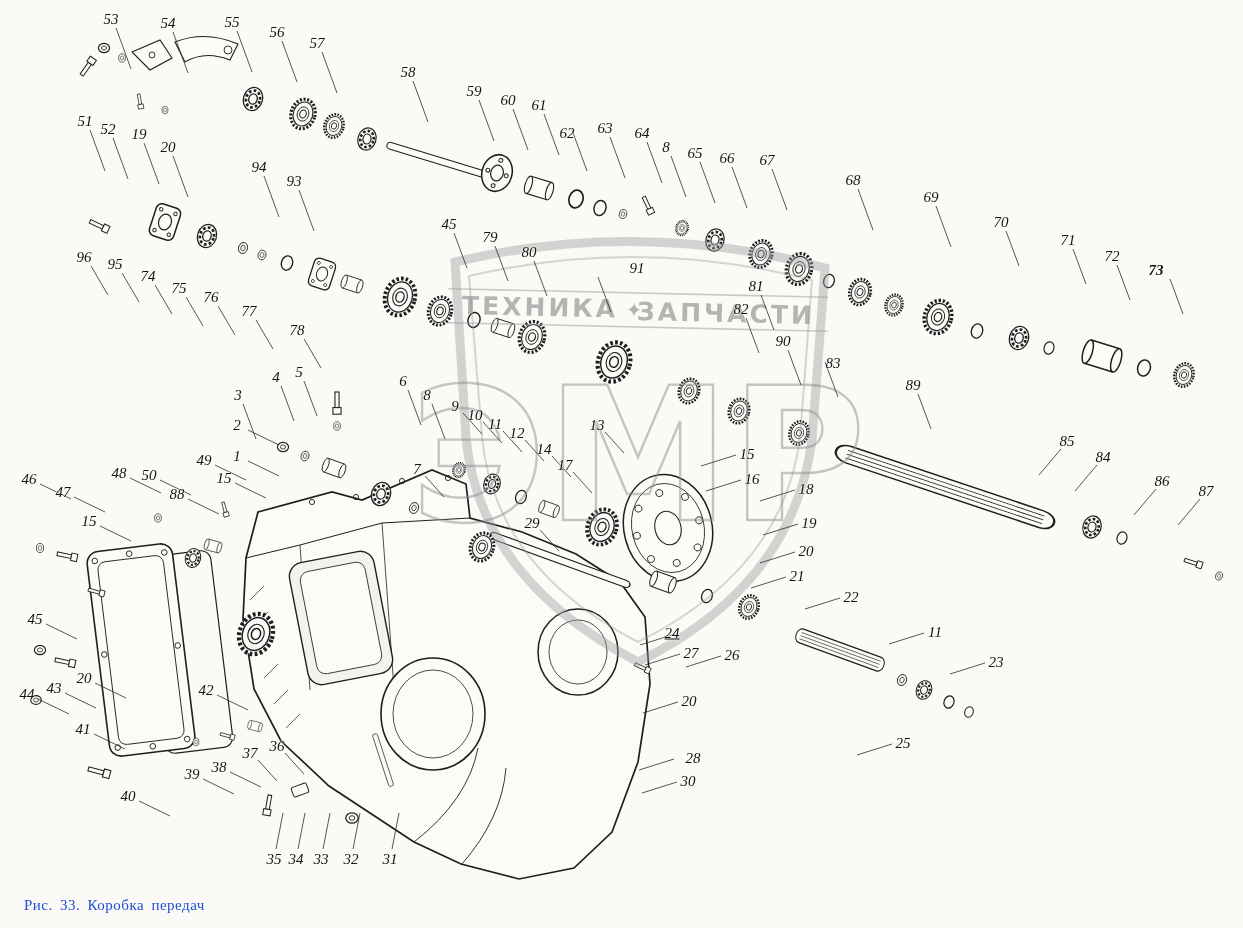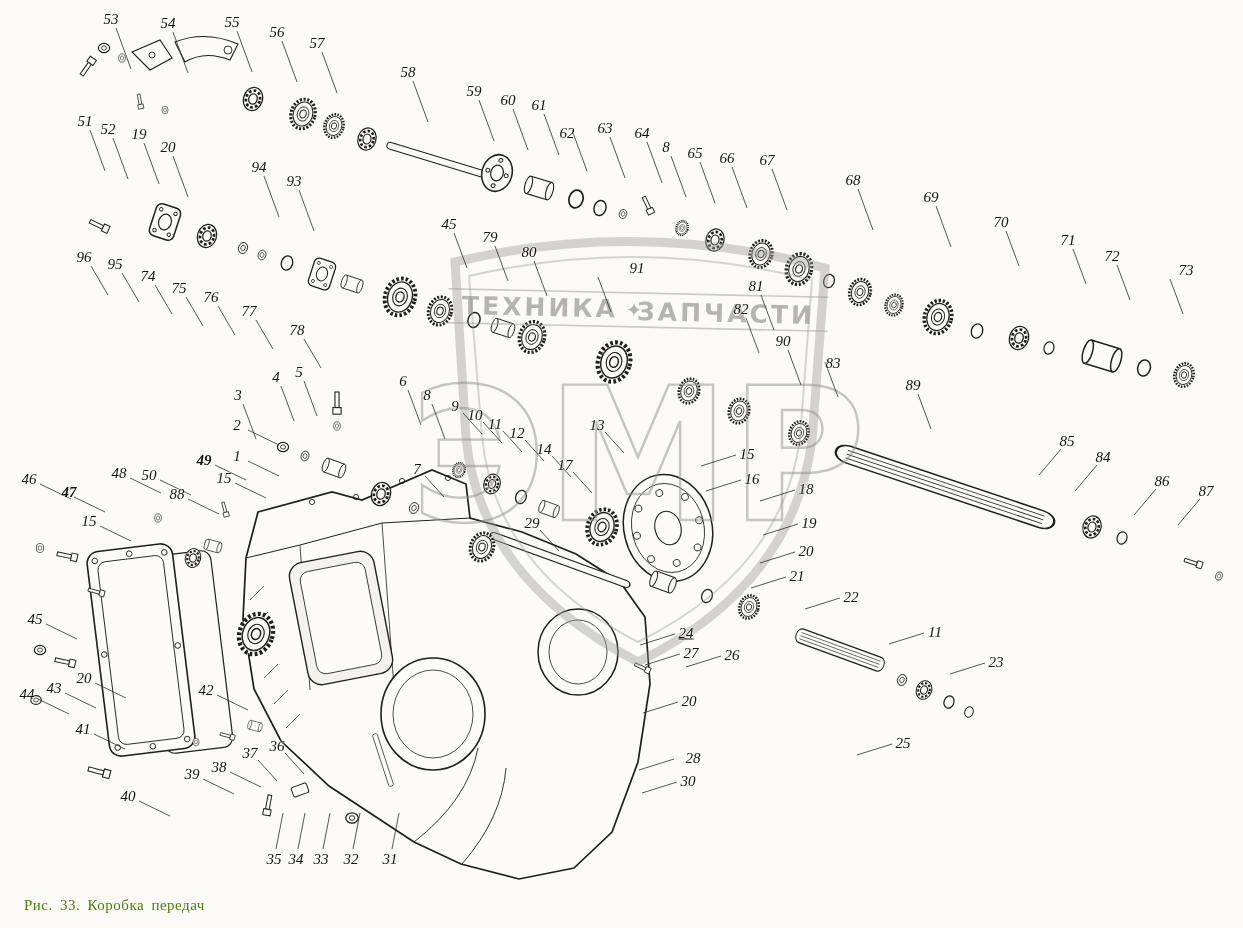--- a/index.html
+++ b/index.html
@@ -3,21 +3,21 @@
 <meta charset="utf-8">
 <style>
   html,body{margin:0;padding:0;background:#e9e8e4;}
   .page{position:relative;width:1243px;height:928px;background:#fbfaf7;overflow:hidden;
         font-family:"Liberation Serif",serif;}
   .layer{position:absolute;left:0;top:0;}
   .part-label{position:absolute;transform:translate(-50%,-50%);
         font:italic 15px "Liberation Serif",serif;color:#141414;white-space:nowrap;
         text-shadow:0 0 2px #fbfaf7,0 0 2px #fbfaf7;}
   .caption{position:absolute;left:24px;top:897px;font:15px "Liberation Serif",serif;
-        color:#4d7c0f;letter-spacing:.5px;word-spacing:3px;}
+        color:#1d4ed8;letter-spacing:.5px;word-spacing:3px;}
   [data-name="leader-lines"] line{stroke:#2c2c2c;stroke-width:.8;}
 </style>
 </head>
 <body>
 
 <div class="page" data-name="page">
 
 <svg class="layer" data-name="diagram-canvas" width="1243" height="928" viewBox="0 0 1243 928" xmlns="http://www.w3.org/2000/svg">
   <defs>
     <g id="p-gear">
@@ -389,21 +389,21 @@
       <span class="part-label" data-name="part-number-label" style="left: 642px; top: 133px;">64</span>
       <span class="part-label" data-name="part-number-label" style="left: 666px; top: 147px;">8</span>
       <span class="part-label" data-name="part-number-label" style="left: 695px; top: 153px;">65</span>
       <span class="part-label" data-name="part-number-label" style="left: 727px; top: 158px;">66</span>
       <span class="part-label" data-name="part-number-label" style="left: 767px; top: 160px;">67</span>
       <span class="part-label" data-name="part-number-label" style="left: 853px; top: 180px;">68</span>
       <span class="part-label" data-name="part-number-label" style="left: 931px; top: 197px;">69</span>
       <span class="part-label" data-name="part-number-label" style="left: 1001px; top: 222px;">70</span>
       <span class="part-label" data-name="part-number-label" style="left: 1068px; top: 240px;">71</span>
       <span class="part-label" data-name="part-number-label" style="left: 1112px; top: 256px;">72</span>
-      <span class="part-label" data-name="part-number-label" style="left: 1186px; top: 270px;">73</span>
+      <span class="part-label" data-name="part-number-label" style="left: 1156px; top: 270px; font-weight: bold;">73</span>
       <span class="part-label" data-name="part-number-label" style="left: 85px; top: 121px;">51</span>
       <span class="part-label" data-name="part-number-label" style="left: 108px; top: 129px;">52</span>
       <span class="part-label" data-name="part-number-label" style="left: 139px; top: 134px;">19</span>
       <span class="part-label" data-name="part-number-label" style="left: 168px; top: 147px;">20</span>
       <span class="part-label" data-name="part-number-label" style="left: 259px; top: 167px;">94</span>
       <span class="part-label" data-name="part-number-label" style="left: 294px; top: 181px;">93</span>
       <span class="part-label" data-name="part-number-label" style="left: 84px; top: 257px;">96</span>
       <span class="part-label" data-name="part-number-label" style="left: 115px; top: 264px;">95</span>
       <span class="part-label" data-name="part-number-label" style="left: 148px; top: 276px;">74</span>
       <span class="part-label" data-name="part-number-label" style="left: 179px; top: 288px;">75</span>
@@ -441,33 +441,33 @@
       <span class="part-label" data-name="part-number-label" style="left: 532px; top: 523px;">29</span>
       <span class="part-label" data-name="part-number-label" style="left: 747px; top: 454px;">15</span>
       <span class="part-label" data-name="part-number-label" style="left: 752px; top: 479px;">16</span>
       <span class="part-label" data-name="part-number-label" style="left: 806px; top: 489px;">18</span>
       <span class="part-label" data-name="part-number-label" style="left: 809px; top: 523px;">19</span>
       <span class="part-label" data-name="part-number-label" style="left: 806px; top: 551px;">20</span>
       <span class="part-label" data-name="part-number-label" style="left: 797px; top: 576px;">21</span>
       <span class="part-label" data-name="part-number-label" style="left: 851px; top: 597px;">22</span>
       <span class="part-label" data-name="part-number-label" style="left: 935px; top: 632px;">11</span>
       <span class="part-label" data-name="part-number-label" style="left: 996px; top: 662px;">23</span>
-      <span class="part-label" data-name="part-number-label" style="left: 686px; top: 633px; text-decoration: underline;">24</span>
+      <span class="part-label" data-name="part-number-label" style="left: 672px; top: 633px; text-decoration: underline;">24</span>
       <span class="part-label" data-name="part-number-label" style="left: 691px; top: 653px;">27</span>
       <span class="part-label" data-name="part-number-label" style="left: 732px; top: 655px;">26</span>
       <span class="part-label" data-name="part-number-label" style="left: 689px; top: 701px;">20</span>
       <span class="part-label" data-name="part-number-label" style="left: 685px; top: 758px; margin-left: 8px;">28</span>
       <span class="part-label" data-name="part-number-label" style="left: 688px; top: 781px;">30</span>
       <span class="part-label" data-name="part-number-label" style="left: 903px; top: 743px;">25</span>
       <span class="part-label" data-name="part-number-label" style="left: 29px; top: 479px;">46</span>
-      <span class="part-label" data-name="part-number-label" style="left: 69px; top: 492px; font-weight: bold;">47</span>
+      <span class="part-label" data-name="part-number-label" style="left: 63px; top: 492px;">47</span>
       <span class="part-label" data-name="part-number-label" style="left: 119px; top: 473px;">48</span>
       <span class="part-label" data-name="part-number-label" style="left: 149px; top: 475px;">50</span>
       <span class="part-label" data-name="part-number-label" style="left: 177px; top: 494px;">88</span>
-      <span class="part-label" data-name="part-number-label" style="left: 204px; top: 460px; font-weight: bold;">49</span>
+      <span class="part-label" data-name="part-number-label" style="left: 204px; top: 460px;">49</span>
       <span class="part-label" data-name="part-number-label" style="left: 224px; top: 478px;">15</span>
       <span class="part-label" data-name="part-number-label" style="left: 89px; top: 521px;">15</span>
       <span class="part-label" data-name="part-number-label" style="left: 35px; top: 619px;">45</span>
       <span class="part-label" data-name="part-number-label" style="left: 27px; top: 694px;">44</span>
       <span class="part-label" data-name="part-number-label" style="left: 54px; top: 688px;">43</span>
       <span class="part-label" data-name="part-number-label" style="left: 84px; top: 678px;">20</span>
       <span class="part-label" data-name="part-number-label" style="left: 206px; top: 690px;">42</span>
       <span class="part-label" data-name="part-number-label" style="left: 83px; top: 729px;">41</span>
       <span class="part-label" data-name="part-number-label" style="left: 128px; top: 796px;">40</span>
       <span class="part-label" data-name="part-number-label" style="left: 192px; top: 774px;">39</span>

